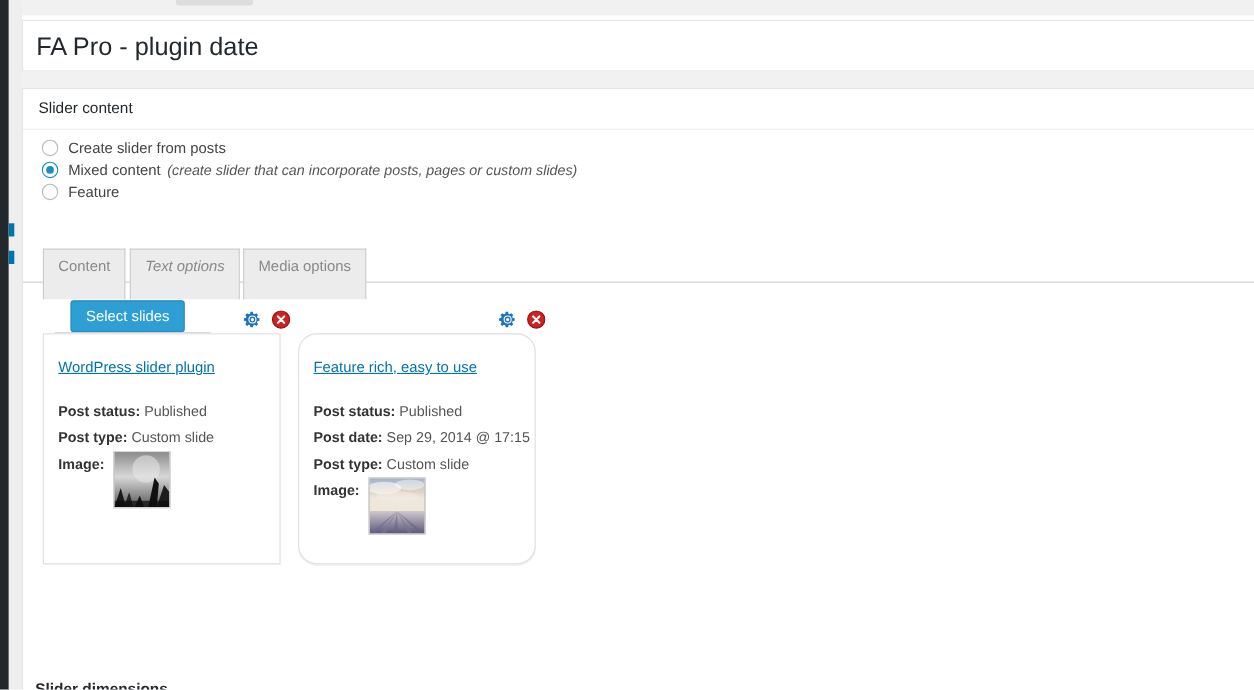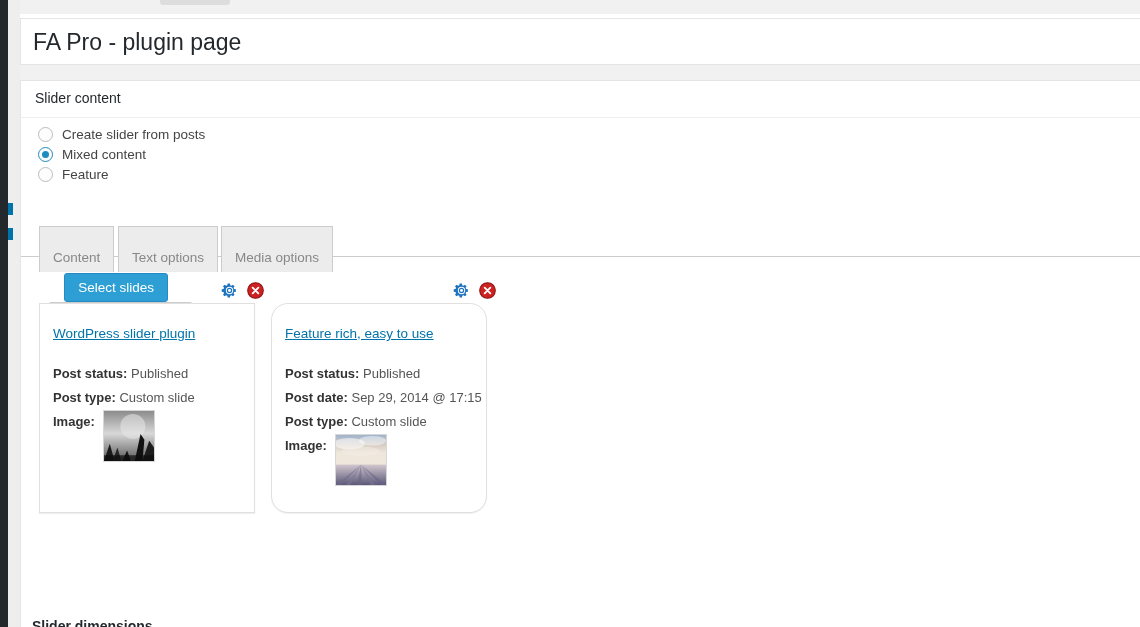--- a/index.html
+++ b/index.html
@@ -166,26 +166,26 @@
     position: absolute;
     top: 0;
     height: 46px;
     background: #ececec;
     border: 1px solid #cccccc;
     border-bottom: none;
     box-sizing: border-box;
     font-size: 13.5px;
     color: #888888;
     line-height: 29px;
-    padding: 16px 13px;
+    padding: 0 13px;
     white-space: nowrap;
     cursor: pointer;
   }
   #tab-content      { left: 18px;  }
-  #tab-text-options { left: 97px;  }
+  #tab-text-options { left: 97px; font-style: italic;  }
   #tab-media-options{ left: 200px; }
 
   
   #action-buttons {
     position: absolute;
     left: 18px; top: 192px;
     display: flex;
     align-items: center;
     flex-direction: column;
   }
@@ -312,40 +312,41 @@
 <div id="wp-admin-rail-dark"></div>
 <div id="wp-admin-rail-light"></div>
 <div id="rail-accent-1" class="rail-accent"></div>
 <div id="rail-accent-2" class="rail-accent"></div>
 
 <div id="top-strip">
   <div id="top-nav-tab-stub"></div>
 </div>
 
 <div id="page-title-box">
-  <div id="page-title-text">FA Pro - plugin page</div>
+  <div id="page-title-text">FA Pro - plugin date</div>
 </div>
 <div id="gap-below-title"></div>
 
 <div id="slider-content-panel">
 
   <div id="panel-header">
     <div id="panel-header-title">Slider content</div>
   </div>
 
   <div id="radio-group">
 
     <div class="radio-row">
       <span class="radio-dot"></span>
       <span class="radio-label">Create slider from posts</span>
     </div>
 
     <div class="radio-row">
       <span class="radio-dot checked"></span>
       <span class="radio-label">Mixed content</span>
+      <span class="radio-hint">(create slider that can incorporate posts, pages or custom slides)</span>
     </div>
 
     <div class="radio-row">
       <span class="radio-dot"></span>
       <span class="radio-label">Feature</span>
     </div>
 
   </div>
 
   <div id="tabs-bar">

